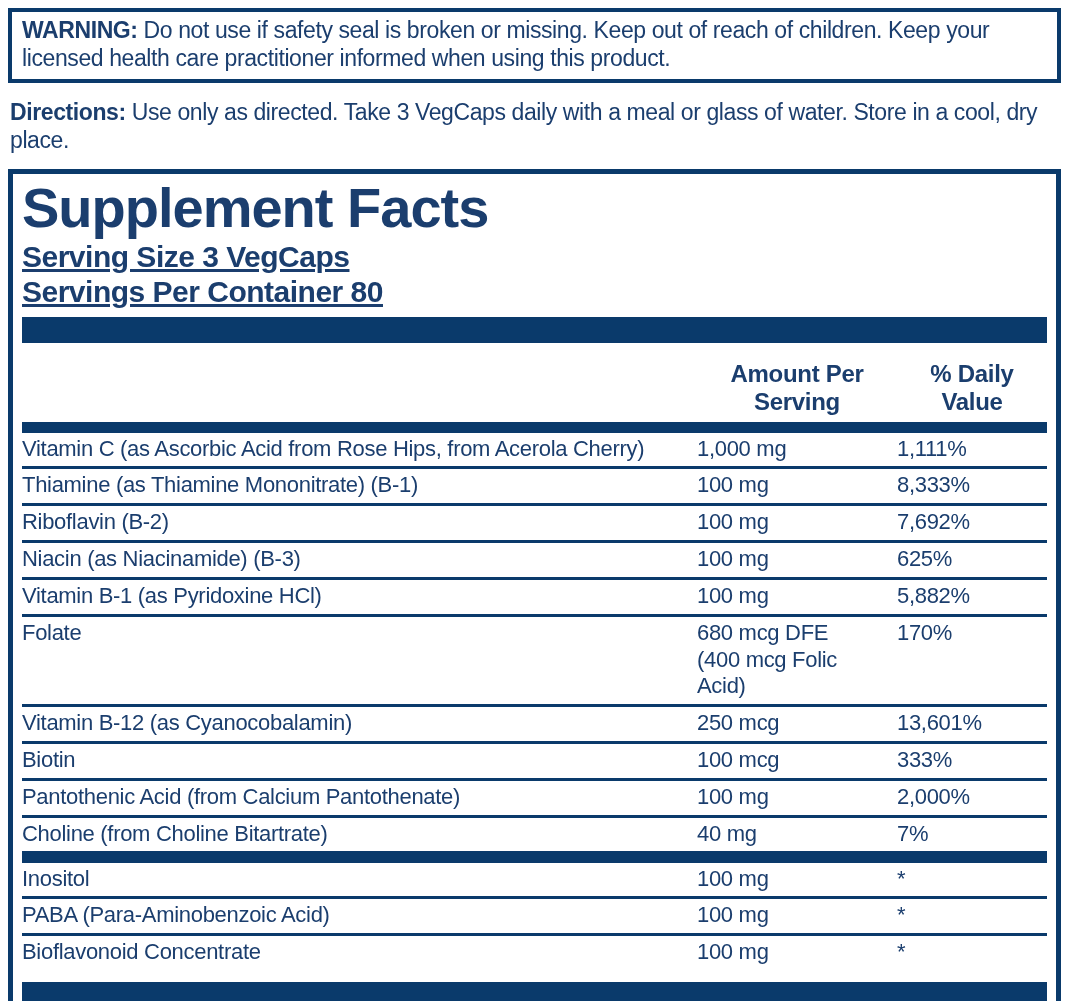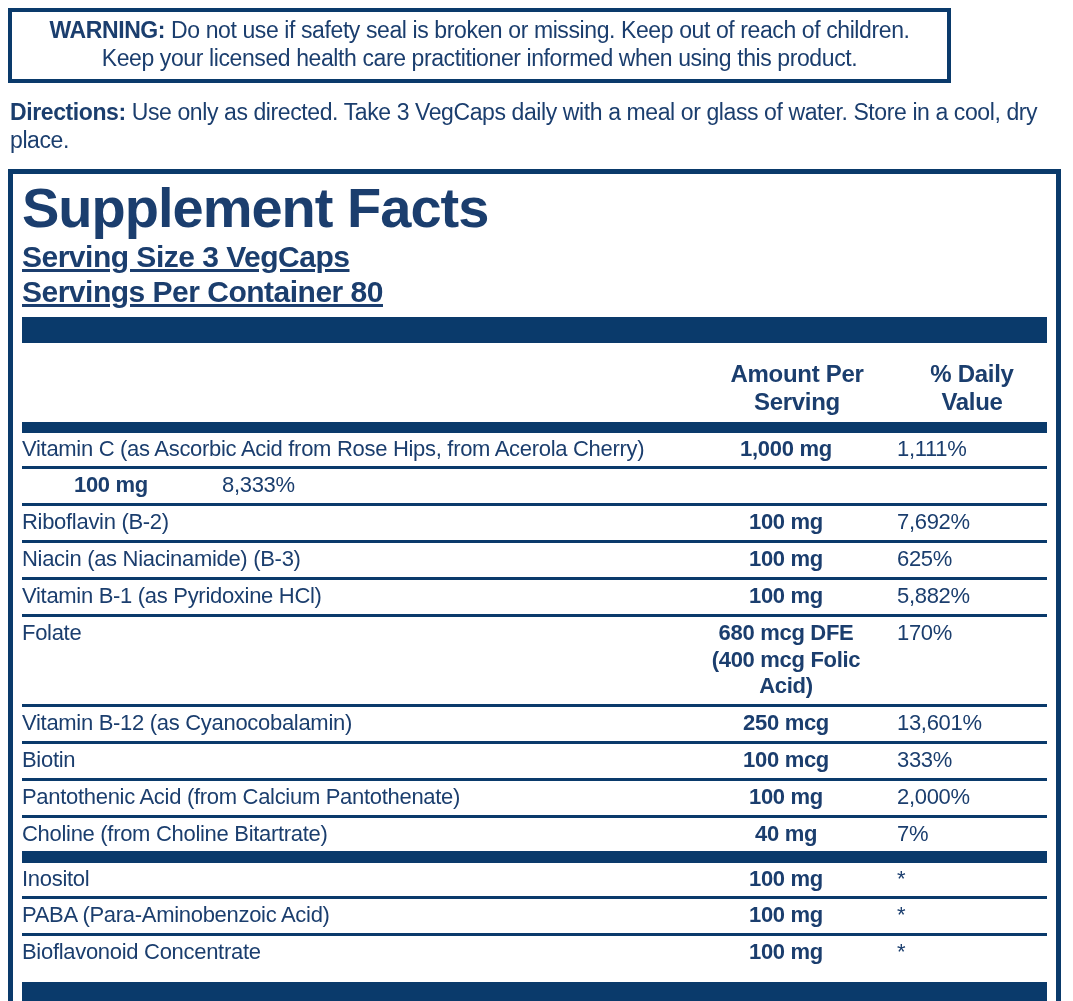--- a/index.html
+++ b/index.html
@@ -15,22 +15,21 @@
     font-family:"Liberation Sans", sans-serif;
     padding:8px 8px 0 8px;
     overflow:hidden;
   }
 
   
   .warning-box{
     border:4px solid var(--navy);
     padding:5px 10px 7px 10px;
     margin:0 0 0 0;
-    width:943px;
-    text-align:center;
+    width:1053px;
   }
   .body-text{
     font-size:23px;
     line-height:1.2;
     letter-spacing:-0.4px;
     font-weight:500;
   }
   .lead{font-weight:bold;}
 
   
@@ -84,21 +83,21 @@
     display:flex;
     align-items:flex-start;
     border-bottom:3px solid var(--navy);
     padding:3px 0 4px 0;
     font-size:22px;
     letter-spacing:-0.3px;
     line-height:1.22;
   }
   .rows-group .sf-row:last-child{border-bottom:none;padding-bottom:3px;}
   .cell-name{flex:1;padding-right:8px;}
-  .cell-amount{width:200px;text-align:center;padding-right:22px;font-weight:bold;}
+  .cell-amount{width:200px;text-align:left;padding-right:22px;}
   .cell-dv{width:150px;padding-right:27px;}
   .amount-line2{display:block;}
 
   .sf-footnote{
     font-size:22px;
     letter-spacing:-0.3px;
     padding:6px 0 6px 1px;
   }
 </style>
 </head>
@@ -128,20 +127,21 @@
 
   <div class="rows-group">
 
       <div class="sf-row">
         <span class="cell-name">Vitamin C (as Ascorbic Acid from Rose Hips, from Acerola Cherry)</span>
         <span class="cell-amount"><span>1,000 mg</span></span>
         <span class="cell-dv">1,111%</span>
       </div>
 
       <div class="sf-row">
+        <span class="cell-name">Thiamine (as Thiamine Mononitrate) (B-1)</span>
         <span class="cell-amount"><span>100 mg</span></span>
         <span class="cell-dv">8,333%</span>
       </div>
 
       <div class="sf-row">
         <span class="cell-name">Riboflavin (B-2)</span>
         <span class="cell-amount"><span>100 mg</span></span>
         <span class="cell-dv">7,692%</span>
       </div>
 

